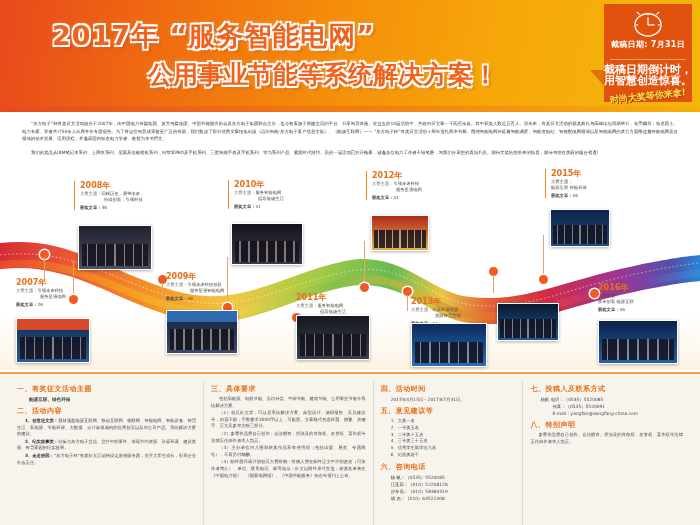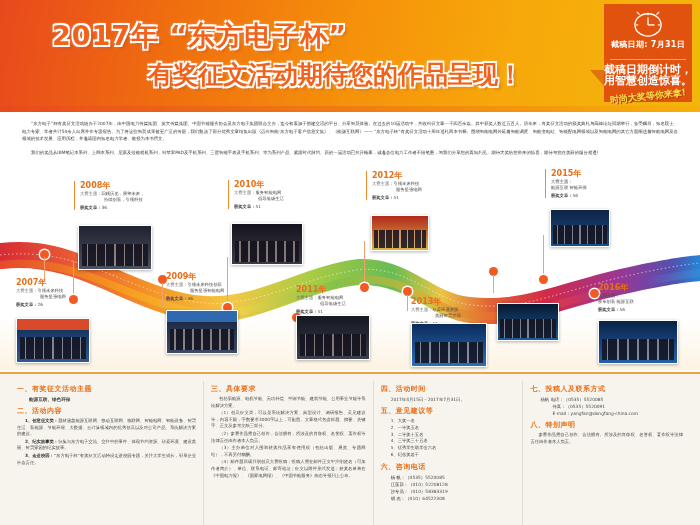--- a/index.html
+++ b/index.html
@@ -112,22 +112,22 @@
   .date-t { font-size:4.4px; color:#4a4a4a; margin-left:10px; line-height:7px;}
   .tel-row { font-size:4.4px; color:#4a4a4a; line-height:7.2px; margin-left:10px; }
   .tel-row .nm { color:#333; }
 </style>
 </head>
 <body>
 
 <div class="poster">
 
   <div class="header">
-    <div class="hdr-line1">2017年 “东方电子杯”</div>
-    <div class="hdr-line2">有奖征文活动期待您的作品呈现！</div>
+    <div class="hdr-line1">2017年 “服务智能电网”</div>
+    <div class="hdr-line2">公用事业节能等系统解决方案！</div>
 
     <div class="badge-fold"></div>
     <div class="badge">
       <svg class="clock" viewBox="0 0 40 30">
         <ellipse cx="20" cy="16" rx="14" ry="12" fill="none" stroke="#ffffff" stroke-width="1.4"></ellipse>
         <line x1="20" y1="16" x2="20" y2="8" stroke="#fff" stroke-width="1.4"></line>
         <line x1="20" y1="16" x2="27" y2="16" stroke="#fff" stroke-width="1.4"></line>
         <line x1="20" y1="3" x2="20" y2="5.5" stroke="#fff" stroke-width="1.2"></line>
         <line x1="33" y1="16" x2="30.5" y2="16" stroke="#fff" stroke-width="1.2"></line>
         <line x1="7" y1="16" x2="9.5" y2="16" stroke="#fff" stroke-width="1.2"></line>
@@ -289,21 +289,21 @@
         <div class="ph-inner">
             <div class="ph-stage" style="background:linear-gradient(180deg,#14203a,#3c4a68);"></div>
             <div class="ph-band" style="background:#2f6ab0;"></div>
             <div class="ph-people"></div>
           </div>
       </div>
     </div>
 
     <div class="node">
       <div class="dot" style="left:292px; top:148px;"></div>
-      <div class="card" style="left:296px; top:120px; width:110px; border-left:none; padding-left:0;">
+      <div class="card" style="left:296px; top:128px; width:110px; border-left:none; padding-left:0;">
         <div class="yr">2011年</div>
         <div class="row"><b>大赛主题：</b><span>服务智能电网</span></div>
         <div class="row" style="padding-left:24px;">倡导低碳生活</div>
         <div class="cnt"><b>获奖文章：</b><span>51</span></div>
       </div>
       <div class="photo" style="left:296px; top:150px; width:74px; height:45px; background:#20232e;">
         <div class="ph-inner">
             <div class="ph-stage" style="background:linear-gradient(180deg,#16181f,#3a3f4e);"></div>
             <div class="ph-people"></div>
           </div>

